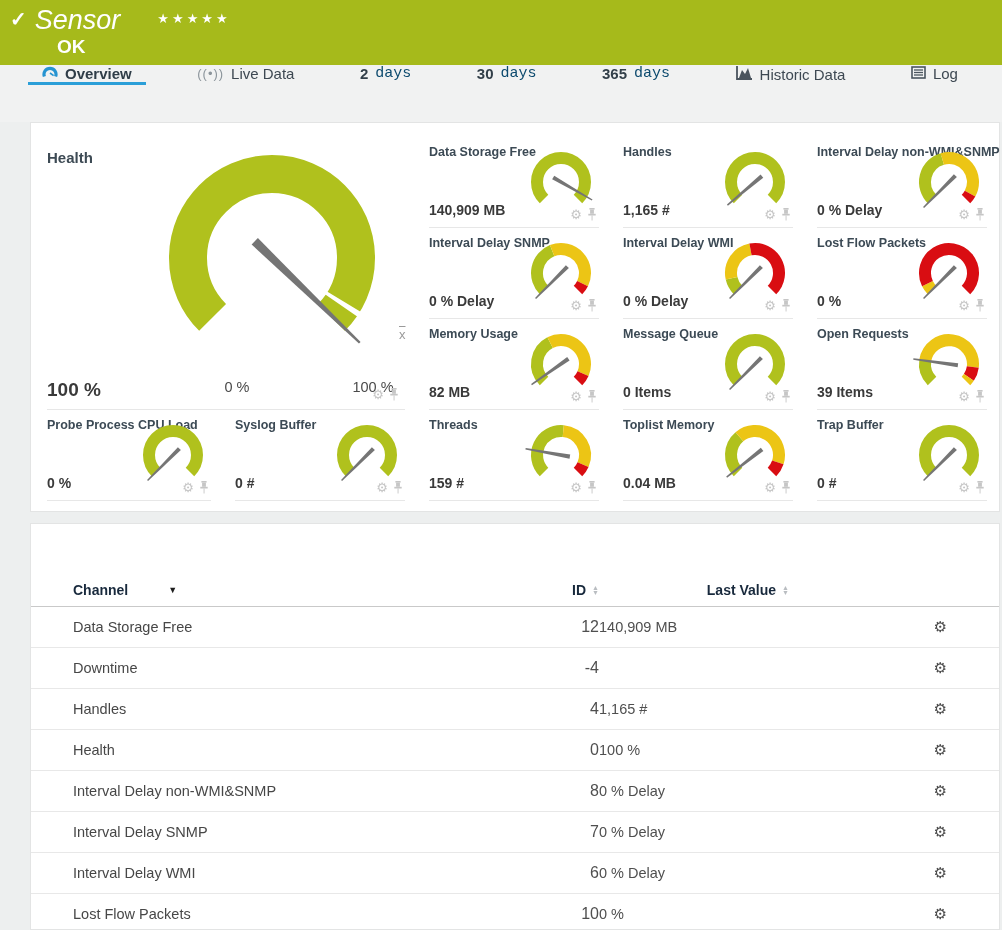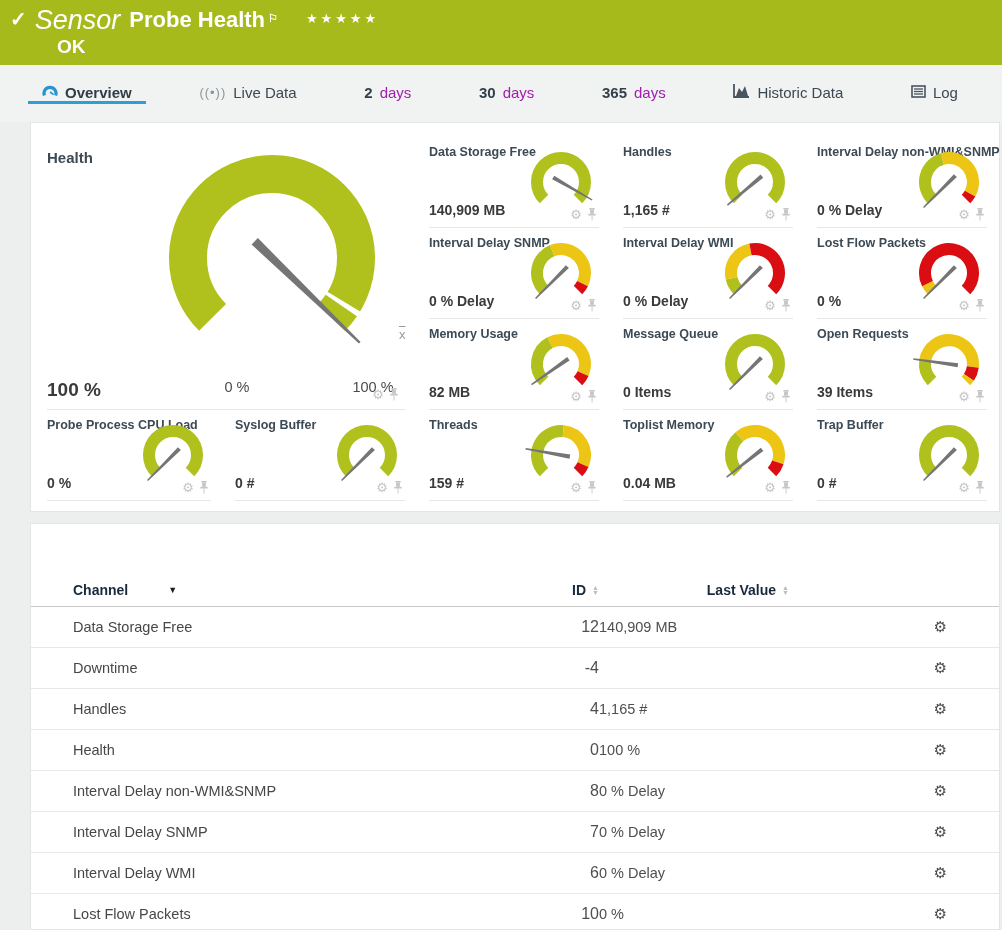--- a/index.html
+++ b/index.html
@@ -10,29 +10,29 @@
   .hdr { height:65px; background:#a6ba1b; color:#fff; position:relative; }
   .hdr-row { display:flex; align-items:flex-start; padding:6px 0 0 10px; }
   .hdr-check { font-size:20px; font-weight:bold; line-height:26px; margin-right:8px; }
   .hdr-sensor { font-style:italic; font-weight:300; font-size:27px; line-height:28px; margin-right:9px; }
   .hdr-title { font-weight:bold; font-size:22px; line-height:28px; }
   .hdr-flag { font-size:11px; vertical-align:top; margin-left:3px; position:relative; top:-2px; }
   .hdr-stars { font-size:13px; letter-spacing:3px; margin-left:28px; line-height:22px; position:relative; top:2px; }
   .hdr-status { position:absolute; left:57px; top:36px; font-size:19px; font-weight:bold; }
 
   
-  .tabbar { height:57px; background:#f1f2f2; display:flex; align-items:center;
+  .tabbar { height:57px; background:#f1f2f2; display:flex; align-items:flex-start;
             padding:0 30px 0 28px; justify-content:space-between; }
   .tab { display:flex; align-items:center; gap:7px; padding:0 14px; cursor:pointer;
          color:#3d4852; font-size:15px; border-bottom:3px solid transparent; margin-bottom:0; }
   .tab .t-label { white-space:nowrap; }
   .tab.active { border-bottom-color:#2b9fd8; }
   .tab.active .t-label { color:#2f3d48; font-weight:bold; }
   .tab .t-num { font-weight:bold; color:#323f49; }
-  .tab .t-days { color:#a21caf; }
+  .tab .t-days { color:#0c4a6e;font-family:Liberation Mono, monospace; }
   .tab .live-glyph { color:#8b949b; font-size:13px; letter-spacing:1px; }
 
   
   .card { background:#fff; border:1px solid #e3e4e4; margin-left:30px; width:970px; }
   #card-gauges { margin-top:0; height:390px; padding:14px 0 0 0; }
   #card-table { margin-top:11px; height:407px; padding:50px 0 0 0; }
 
   
   .ggrid { display:grid; grid-template-columns:repeat(5,194px); grid-auto-rows:91px; }
   .gcell { position:relative; margin:0 14px 0 10px; border-bottom:1px solid #e7e7e7; }
@@ -70,21 +70,20 @@
   .sorter { display:inline-flex; flex-direction:column; margin-left:6px; line-height:5px; }
   .sorter span { font-size:7px; color:#b9bdc1; }
 </style>
 </head>
 <body>
 
 <div class="hdr">
   <div class="hdr-row">
     <span class="hdr-check">✓</span>
     <span class="hdr-sensor">Sensor</span>
-    <span class="hdr-title"><span>Probe Health</span><span class="hdr-flag">⚐</span></span>
     <span class="hdr-stars">★★★★★</span>
   </div>
   <div class="hdr-status">OK</div>
 </div>
 
 <div class="tabbar" id="tabbar">
     <div class="tab active">
       <span><svg width="16" height="14" viewBox="0 0 16 14">
           <path d="M2.4,11.5 A6,6 0 1 1 13.6,11.5" fill="none" stroke="#2694d1" stroke-width="3.2"></path>
           <line x1="8" y1="8" x2="11.6" y2="10.6" stroke="#2694d1" stroke-width="1.6"></line>

